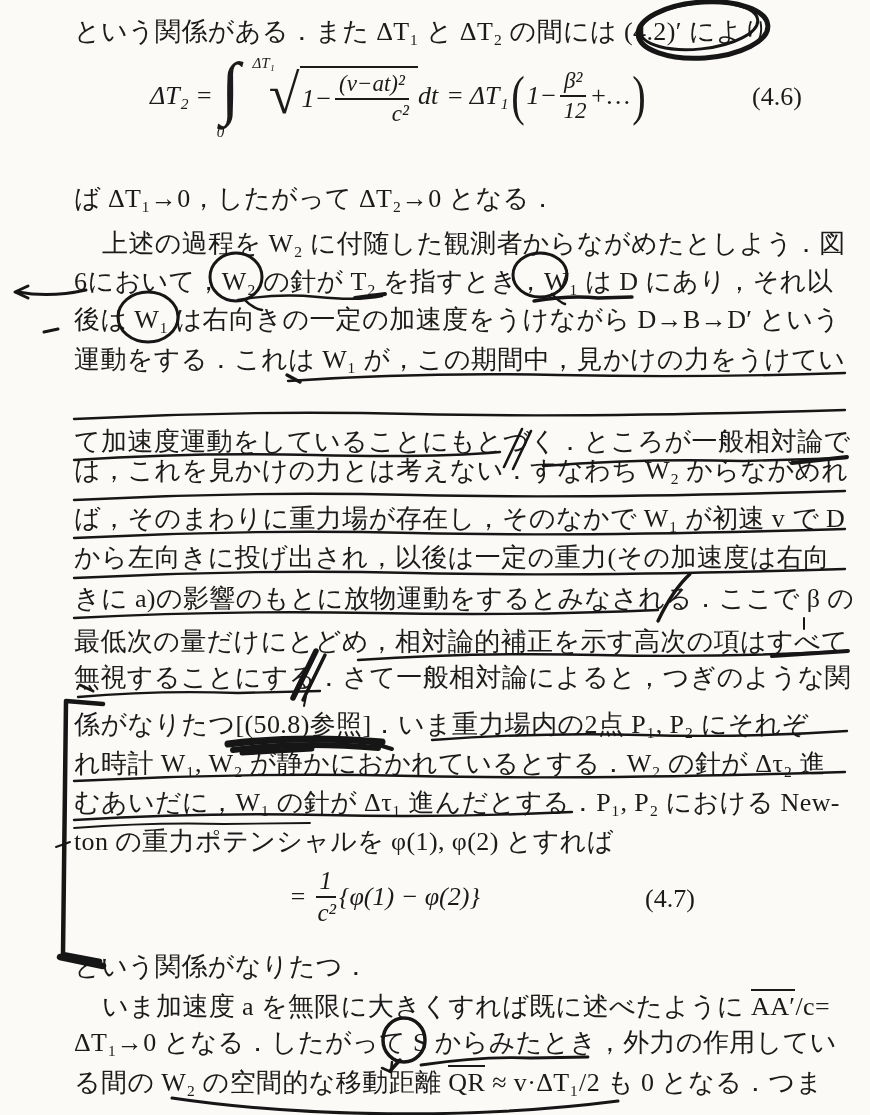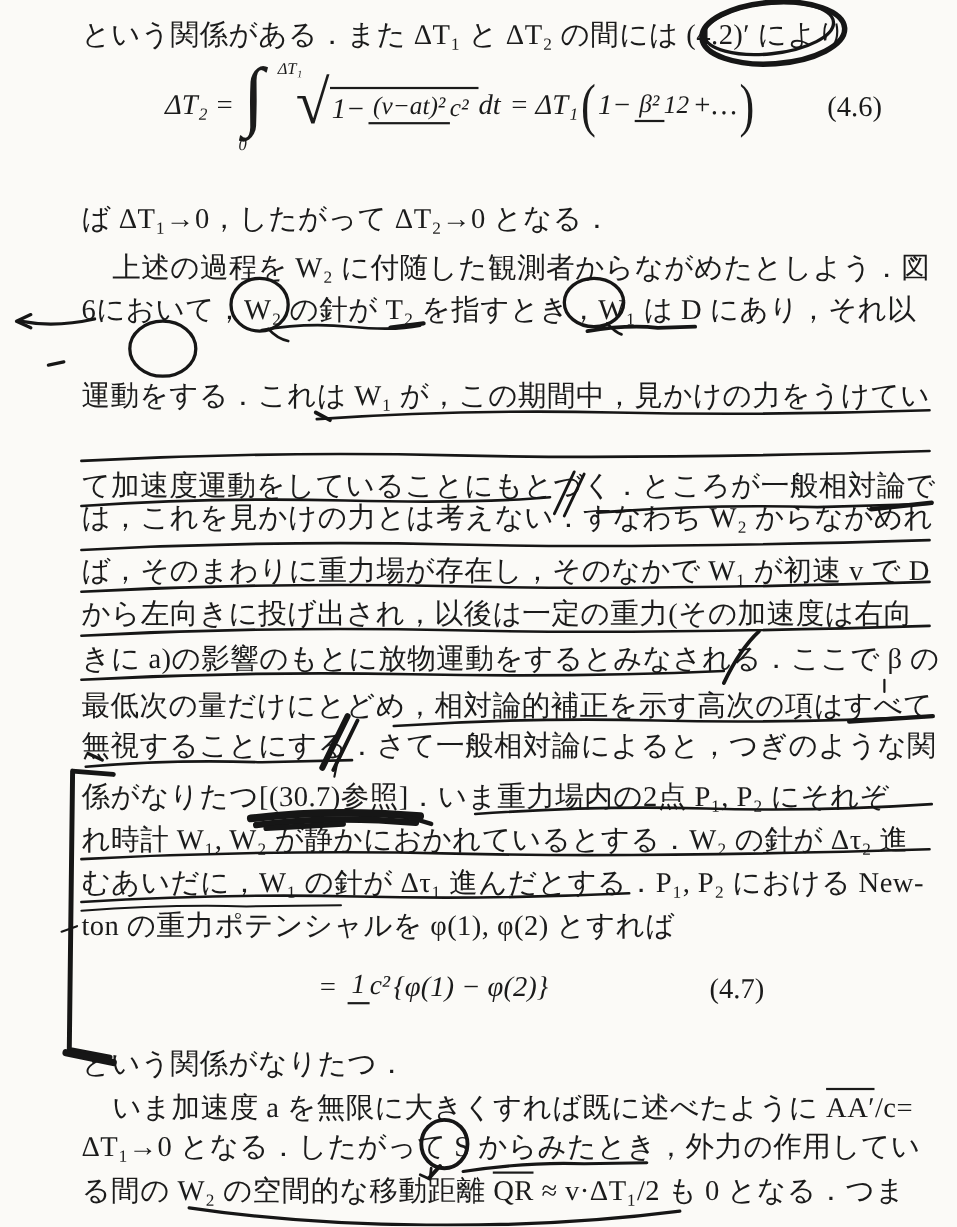--- a/index.html
+++ b/index.html
@@ -11,21 +11,21 @@
   }
   .page{position:absolute;inset:0;}
   .line{
     position:absolute;
     font-size:26px;line-height:32px;letter-spacing:0.4px;
     white-space:nowrap;
   }
   .ovl{border-top:2px solid #1b1b1b;padding-top:1px;}
   
   .eq{position:absolute;display:flex;align-items:center;font-style:italic;font-size:26px;}
-  .frac{display:inline-flex;flex-direction:row;text-align:right;vertical-align:middle;font-size:23px;line-height:26px;margin:0 3px;}
+  .frac{display:inline-flex;flex-direction:column;text-align:right;vertical-align:middle;font-size:23px;line-height:26px;margin:0 3px;}
   .frac .num{border-bottom:2px solid #1b1b1b;padding:0 4px 1px 4px;display:block;}
   .frac .den{display:block;padding-top:1px;font-style:italic;}
   .intwrap{position:relative;display:inline-block;width:52px;height:86px;margin:0 2px;}
   .intsym{position:absolute;left:6px;top:-8px;font-size:70px;line-height:86px;}
   .intsup{position:absolute;right:-8px;top:2px;font-size:15px;}
   .intsub{position:absolute;left:2px;bottom:-2px;font-size:15px;}
   .radwrap{display:inline-flex;align-items:center;}
   .radsym{font-size:56px;line-height:56px;font-style:normal;transform:translateY(-2px);}
   .radicand{display:inline-flex;align-items:center;border-top:2.5px solid #1b1b1b;padding:3px 6px 0 2px;}
   .bigp{font-size:54px;line-height:54px;font-weight:400;transform:scaleX(.75);font-style:normal;}
@@ -35,29 +35,30 @@
 </style>
 </head>
 <body>
 
 <div class="page">
 
   <div class="line" style="top:16px;left:74px">という関係がある．また ΔT₁ と ΔT₂ の間には (4.2)′ により</div>
   <div class="line" style="top:183px;left:74px">ば ΔT₁→0，したがって ΔT₂→0 となる．</div>
   <div class="line" style="top:228px;left:102px">上述の過程を W₂ に付随した観測者からながめたとしよう．図</div>
   <div class="line" style="top:266px;left:74px">6において，W₂ の針が T₂ を指すとき，W₁ は D にあり，それ以</div>
+  <div class="line" style="top:304px;left:74px">後は W₁ は右向きの一定の加速度をうけながら D→B→D′ という</div>
   <div class="line" style="top:344px;left:74px">運動をする．これは W₁ が，この期間中，見かけの力をうけてい</div>
   <div class="line" style="top:426px;left:74px">て加速度運動をしていることにもとづく．ところが一般相対論で</div>
   <div class="line" style="top:455px;left:74px">は，これを見かけの力とは考えない．すなわち W₂ からながめれ</div>
   <div class="line" style="top:542px;left:74px">から左向きに投げ出され，以後は一定の重力(その加速度は右向</div>
   <div class="line" style="top:503px;left:74px">ば，そのまわりに重力場が存在し，そのなかで W₁ が初速 v で D</div>
   <div class="line" style="top:583px;left:74px">きに a)の影響のもとに放物運動をするとみなされる．ここで β の</div>
   <div class="line" style="top:626px;left:74px">最低次の量だけにとどめ，相対論的補正を示す高次の項はすべて</div>
   <div class="line" style="top:662px;left:74px">無視することにする．さて一般相対論によると，つぎのような関</div>
-  <div class="line" style="top:709px;left:74px">係がなりたつ[(30.7)参照]．いま重力場内の2点 P₁, P₂ にそれぞ</div>
+  <div class="line" style="top:709px;left:74px">係がなりたつ[(50.8)参照]．いま重力場内の2点 P₁, P₂ にそれぞ</div>
   <div class="line" style="top:748px;left:74px">れ時計 W₁, W₂ が静かにおかれているとする．W₂ の針が Δτ₂ 進</div>
   <div class="line" style="top:787px;left:74px">むあいだに，W₁ の針が Δτ₁ 進んだとする．P₁, P₂ における New-</div>
   <div class="line" style="top:826px;left:74px">ton の重力ポテンシャルを φ(1), φ(2) とすれば</div>
   <div class="line" style="top:951px;left:74px">という関係がなりたつ．</div>
   <div class="line" style="top:991px;left:102px">
     <span>いま加速度 a を無限に大きくすれば既に述べたように </span><span class="ovl">AA′</span><span>/c=</span>
   </div>
   <div class="line" style="top:1027px;left:74px">ΔT₁→0 となる．したがって S からみたとき，外力の作用してい</div>
   <div class="line" style="top:1067px;left:74px">
     <span>る間の W₂ の空間的な移動距離 </span><span class="ovl">QR</span><span> ≈ v·ΔT₁/2 も 0 となる．つま</span>

